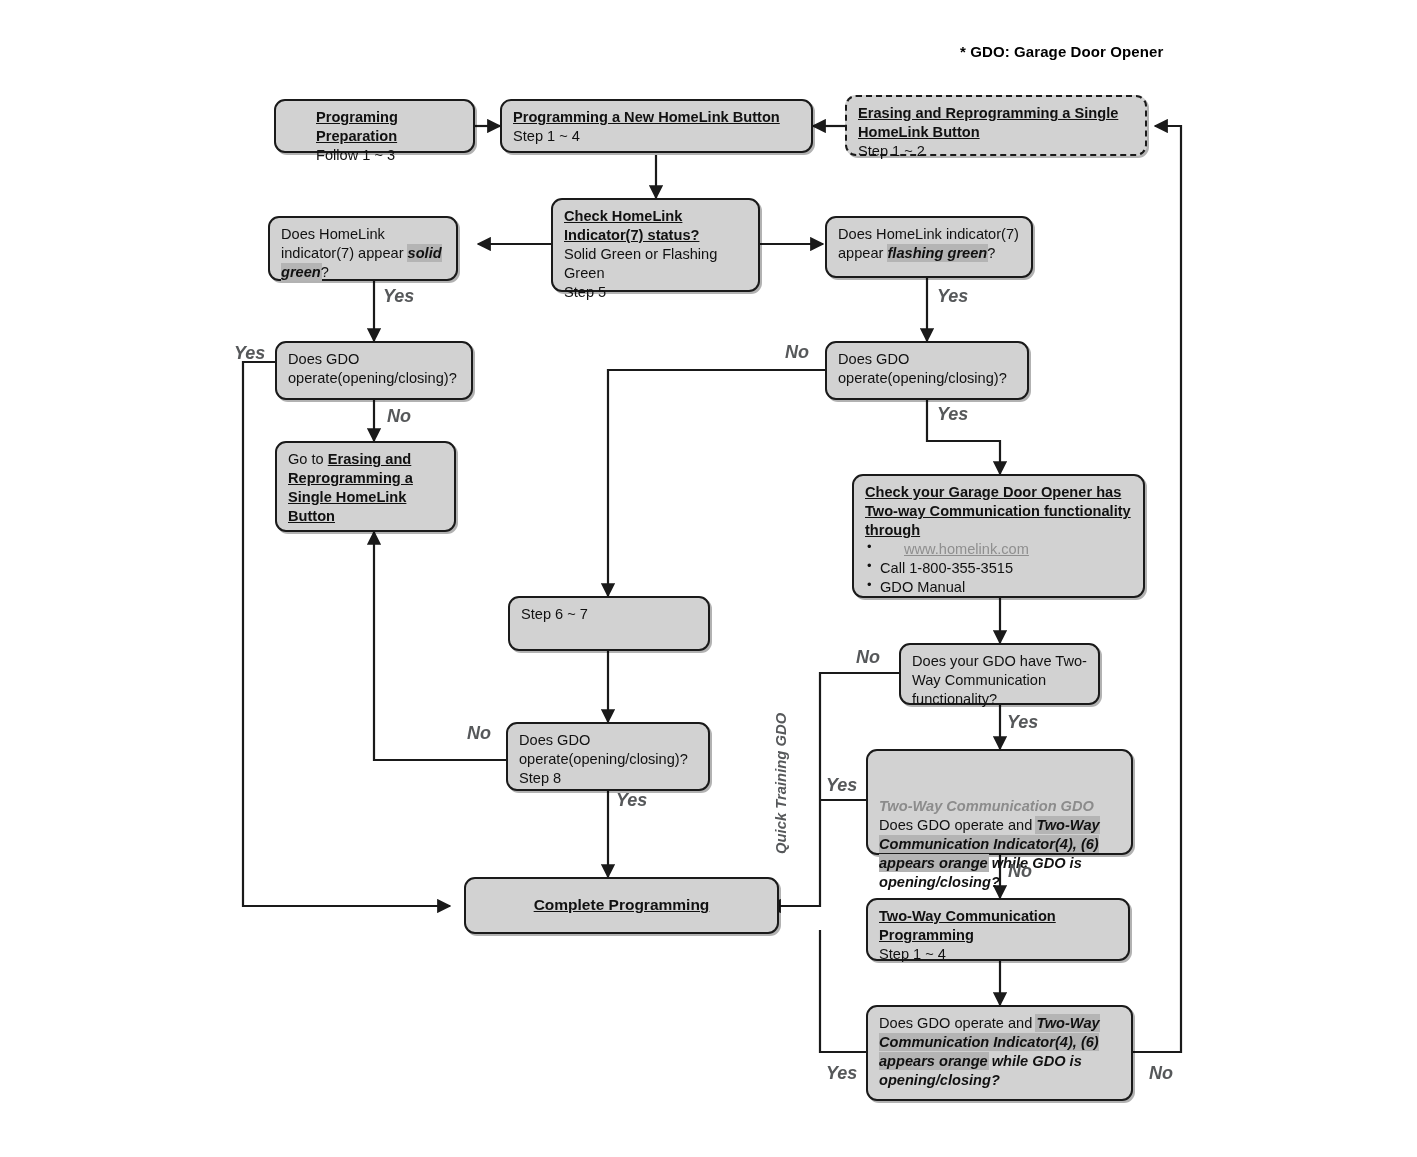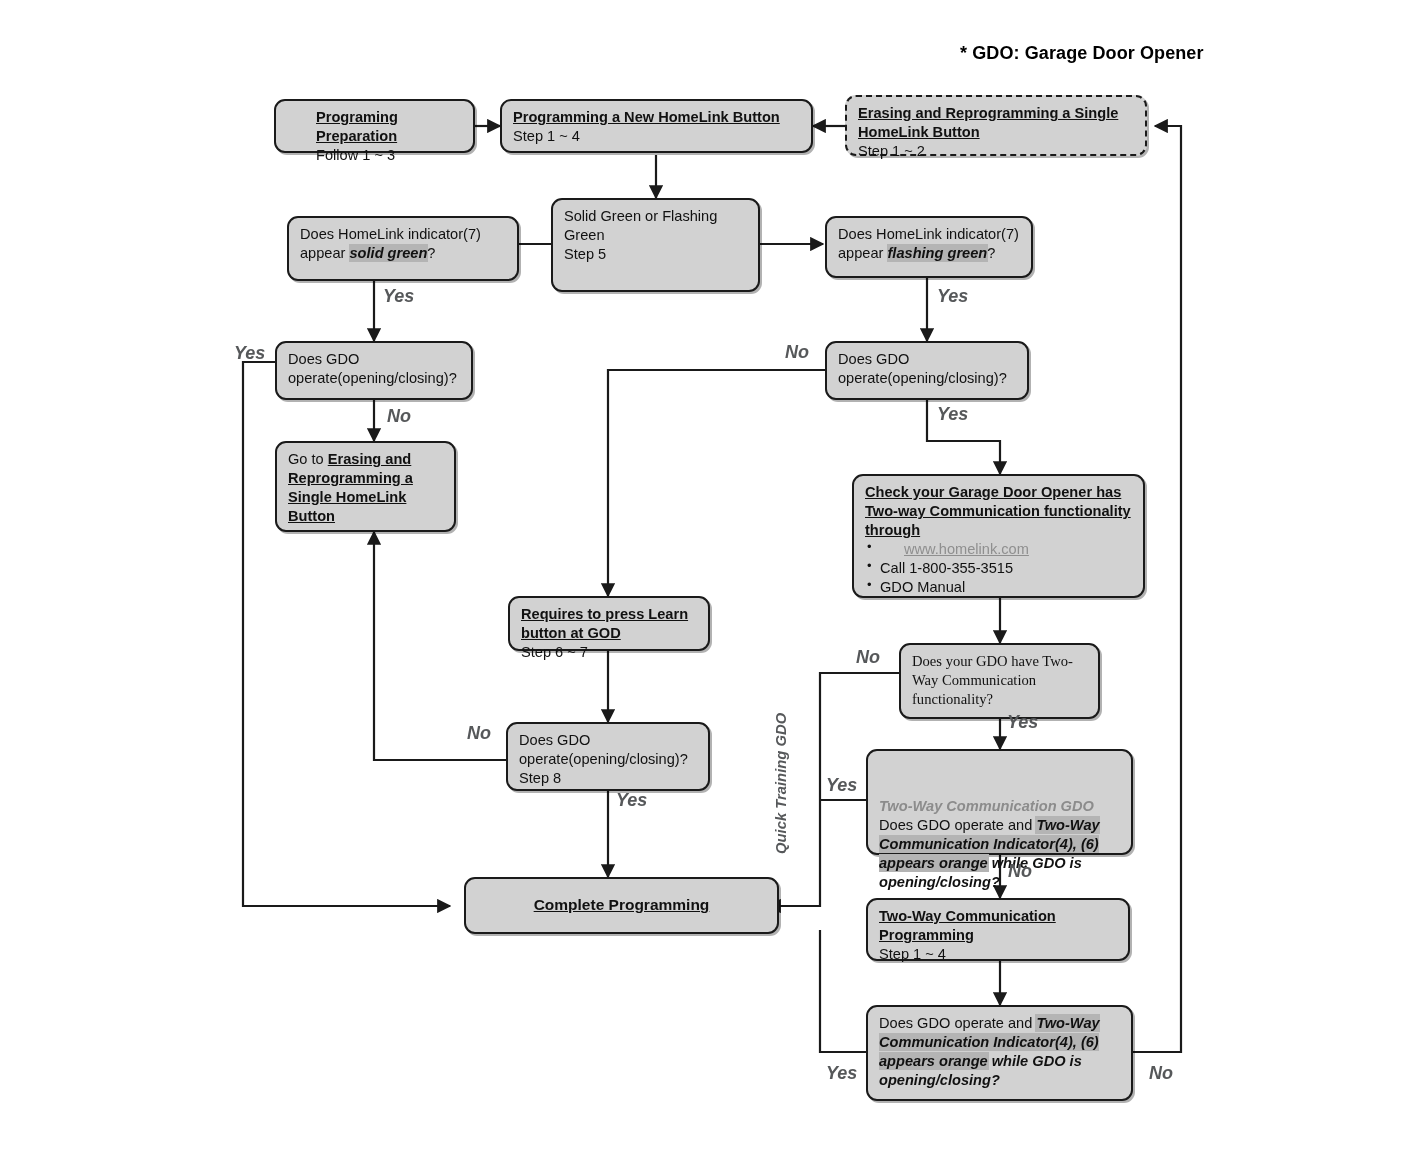--- a/index.html
+++ b/index.html
@@ -18,21 +18,21 @@
     position: absolute;
     left: 0;
     top: 0;
     width: 1417px;
     height: 1157px;
   }
   .legend-note {
     position: absolute;
     left: 960px;
     top: 43px;
-    font-size: 18px;
+    font-size: 15px;
     font-weight: bold;
     color: #000000;
     letter-spacing: 0.1px;
     white-space: nowrap;
   }
   .node {
     position: absolute;
     box-sizing: border-box;
     background: #d2d2d2;
     border: 2.5px solid #1a1a1a;
@@ -182,64 +182,64 @@
   <div class="ttl">Programming a New HomeLink Button</div>
   <div>Step 1 ~ 4</div>
 </div>
 
 <div class="node dashed" style="left:845px; top:95px; width:302px; height:61px;">
   <div class="ttl">Erasing and Reprogramming a Single HomeLink Button</div>
   <div>Step 1 ~ 2</div>
 </div>
 
 <div class="node" style="left:551px; top:198px; width:209px; height:94px;">
+  <div class="ttl">Check HomeLink Indicator(7) status?</div>
   <div>Solid Green or Flashing Green</div>
   <div>Step 5</div>
 </div>
 
-<div class="node" style="left:287px; top:216px; width:232px; height:65px;">
+<div class="node" style="left:268px; top:216px; width:190px; height:65px;">
   <span>Does HomeLink indicator(7) appear </span><span class="hl">solid green</span><span>?</span>
 </div>
 
 <div class="node" style="left:825px; top:216px; width:208px; height:62px;">
   <span>Does HomeLink indicator(7) appear </span><span class="hl">flashing green</span><span>?</span>
 </div>
 
 <div class="node" style="left:275px; top:341px; width:198px; height:59px;">
   <div>Does GDO operate(opening/closing)?</div>
 </div>
 
 <div class="node" style="left:825px; top:341px; width:204px; height:59px;">
   <div>Does GDO operate(opening/closing)?</div>
 </div>
 
 <div class="node" style="left:275px; top:441px; width:181px; height:91px;">
   <span>Go to </span><span class="ttl">Erasing and Reprogramming a Single HomeLink Button</span>
 </div>
 
 <div class="node" style="left:508px; top:596px; width:202px; height:55px;">
-  <div class="ttl">Requires to press Learn button at GOD</div>
   <div>Step 6 ~ 7</div>
 </div>
 
 <div class="node" style="left:506px; top:722px; width:204px; height:69px;">
   <div>Does GDO operate(opening/closing)?</div>
   <div>Step 8</div>
 </div>
 
 <div class="node" style="left:852px; top:474px; width:293px; height:124px;">
   <div class="ttl">Check your Garage Door Opener has Two-way Communication functionality through</div>
   <ul>
     <li><span class="link">www.homelink.com</span></li>
     <li>Call 1-800-355-3515</li>
     <li>GDO Manual</li>
   </ul>
 </div>
 
-<div class="node" style="left:899px; top:643px; width:201px; height:76px;font-family:Liberation Serif, serif;">
+<div class="node" style="left:899px; top:643px; width:201px; height:62px;">
   <div>Does your GDO have Two-Way Communication functionality?</div>
 </div>
 
 <div class="node" style="left:866px; top:749px; width:267px; height:106px;">
   <div class="gdo-head">Two-Way Communication GDO</div>
   <span>Does GDO operate and </span><span class="hl">Two-Way Communication Indicator(4), (6) appears orange</span><span class="bi"> while GDO is opening/closing?</span>
 </div>
 
 <div class="node" style="left:866px; top:898px; width:264px; height:63px;">
   <div class="ttl">Two-Way Communication Programming</div>

